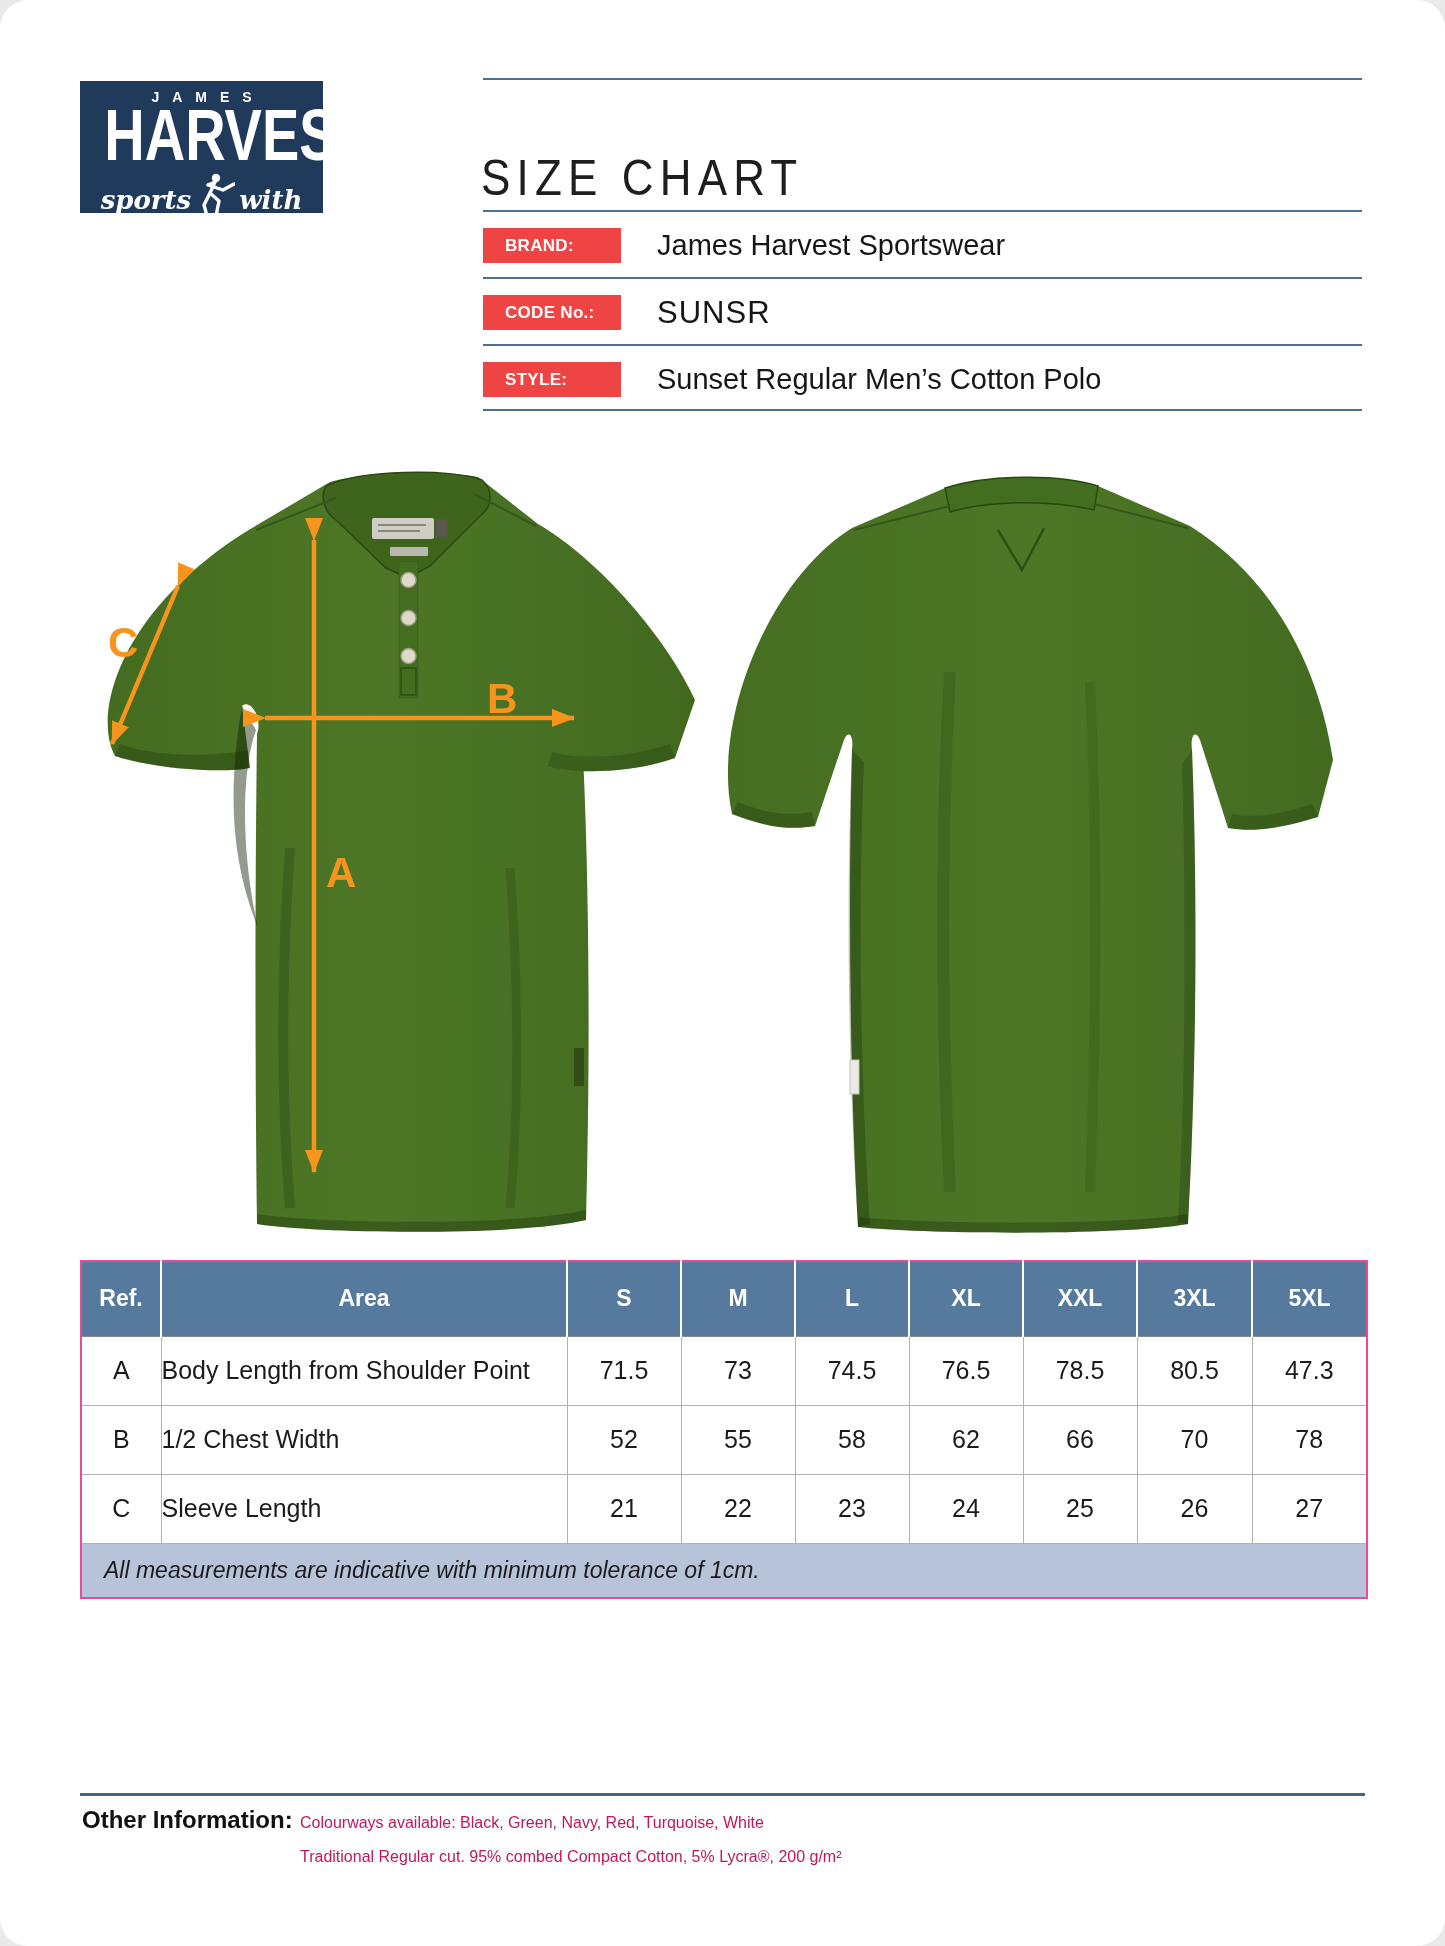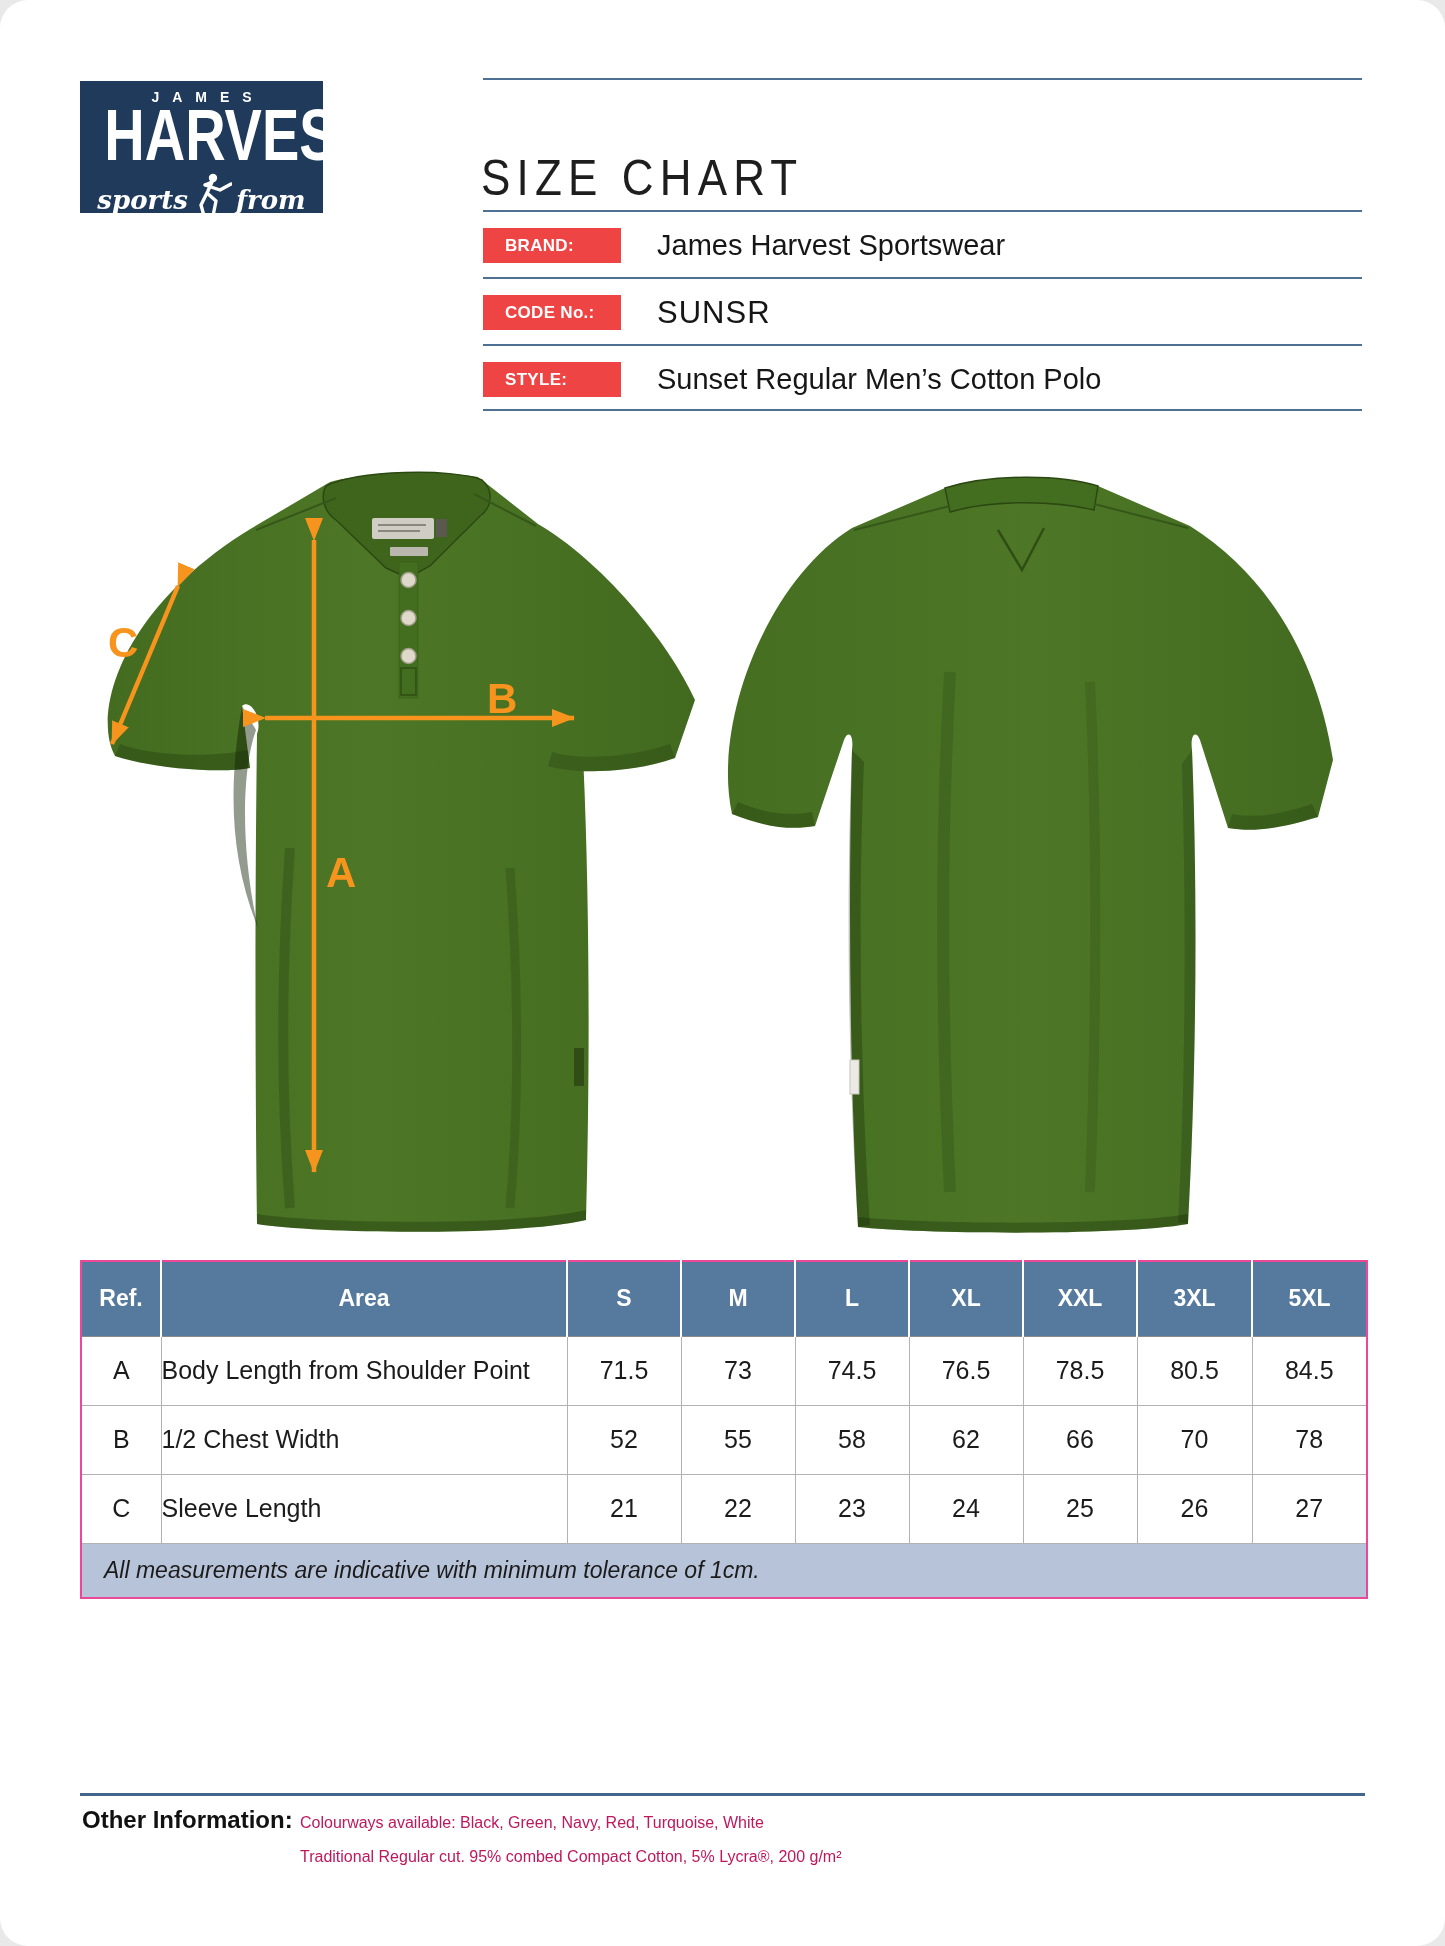--- a/index.html
+++ b/index.html
@@ -88,21 +88,21 @@
 
   <div class="logo">
     <div class="logo-james">JAMES</div>
     <div class="logo-harvest">HARVEST</div>
     <div class="logo-sportswear">
       <span>sports</span>
       <svg width="40" height="46" viewBox="0 0 40 46">
         <circle cx="21" cy="7" r="4.2" fill="#ffffff"></circle>
         <path d="M20,11 L15,22 L9,34 L12,45 M15,22 L24,30 L21,45 M13,14 L28,19 L39,13 M13,14 L20,11" stroke="#ffffff" stroke-width="3.4" fill="none" stroke-linecap="round" stroke-linejoin="round"></path>
       </svg>
-      <span>from</span>
+      <span>with</span>
     </div>
   </div>
 
   <div class="rule" style="top:78px"></div>
   <div class="page-title">SIZE CHART</div>
   <div class="rule" style="top:210px"></div>
 
   <div class="meta-label" style="top:228px">BRAND:</div>
   <div class="meta-value" style="top:228px">James Harvest Sportswear</div>
   <div class="rule" style="top:277px"></div>
@@ -256,21 +256,21 @@
     <tbody>
         <tr>
           <td class="c-ref">A</td>
           <td class="c-area">Body Length from Shoulder Point</td>
           <td class="c-val">71.5</td>
           <td class="c-val">73</td>
           <td class="c-val">74.5</td>
           <td class="c-val">76.5</td>
           <td class="c-val">78.5</td>
           <td class="c-val">80.5</td>
-          <td class="c-val">84.5</td>
+          <td class="c-val">47.3</td>
         </tr>
         <tr>
           <td class="c-ref">B</td>
           <td class="c-area">1/2 Chest Width</td>
           <td class="c-val">52</td>
           <td class="c-val">55</td>
           <td class="c-val">58</td>
           <td class="c-val">62</td>
           <td class="c-val">66</td>
           <td class="c-val">70</td>

